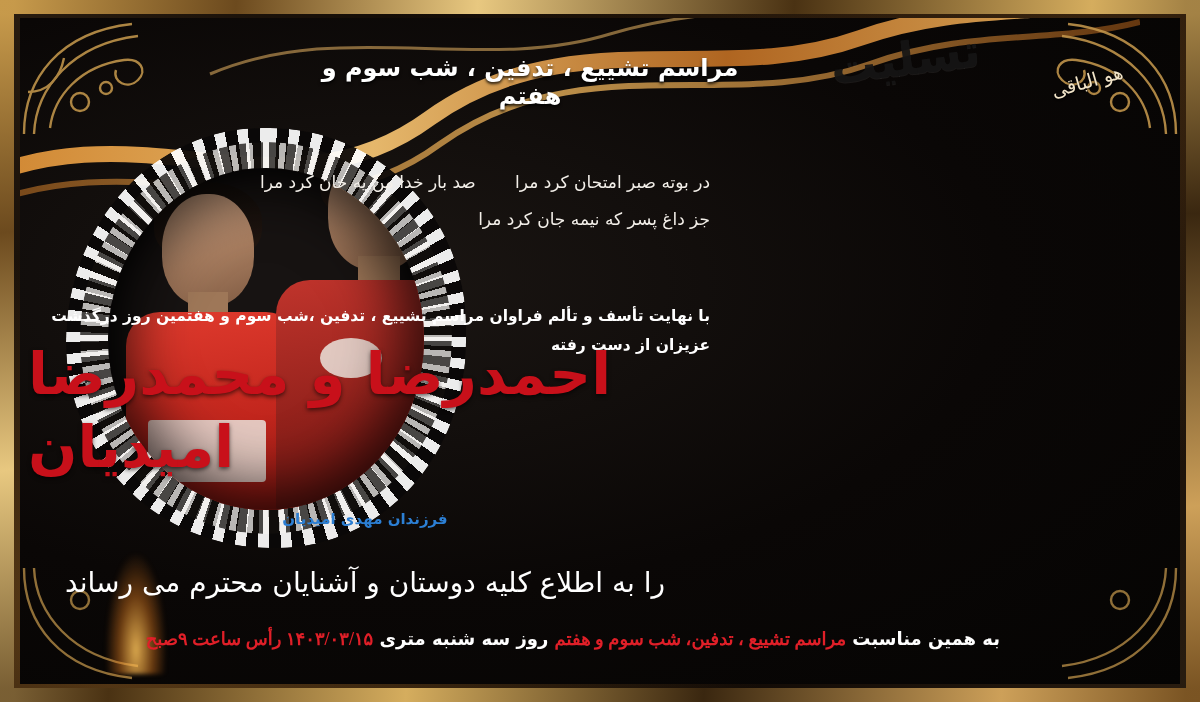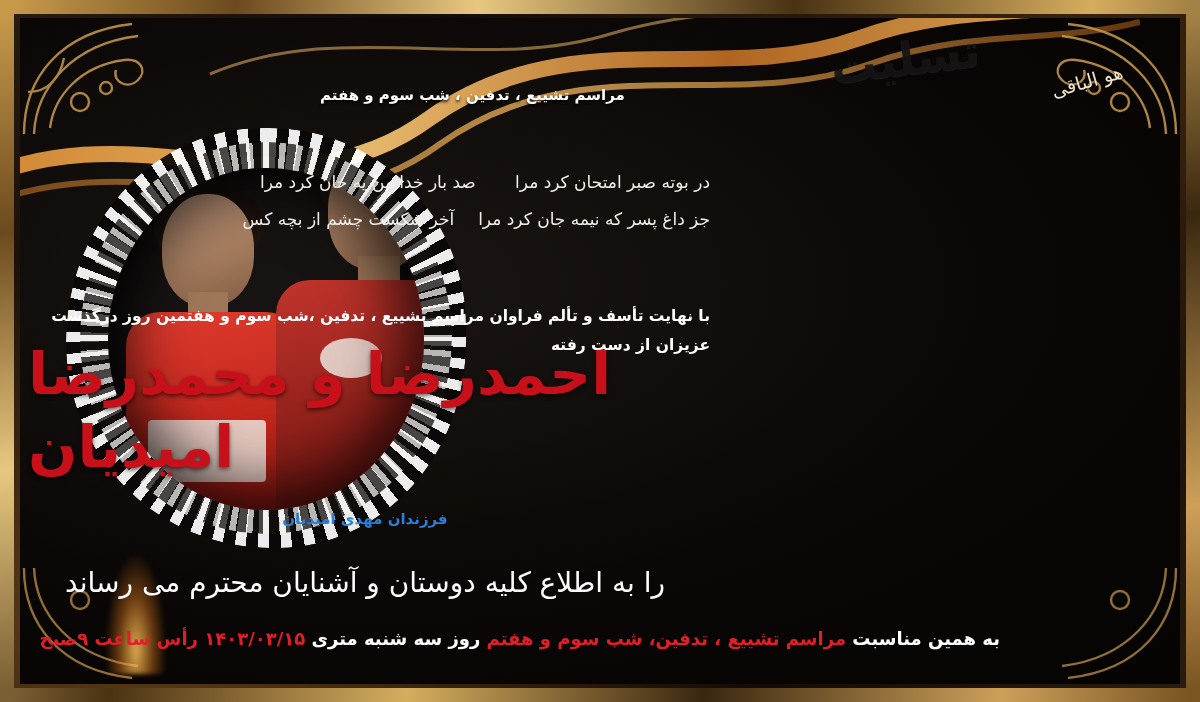--- a/index.html
+++ b/index.html
@@ -147,28 +147,27 @@
     box-shadow: inset 0 0 60px 18px rgba(0,0,0,.75);
     pointer-events: none;
   }
 
   
   .header-banner {
     position: absolute;
     top: 36px;
     left: 300px;
     width: 420px;
-    text-align: left;
+    text-align: center;
     color: #ffffff;
-    font-size: 15px;
+    font-size: 24px;
     font-weight: bold;
     letter-spacing: .2px;
     text-shadow: 0 2px 3px rgba(0,0,0,.85);
     font-family: "DejaVu Sans", sans-serif;
-    margin-top: 32px;
   }
   .bismillah {
     position: absolute;
     top: 52px;
     right: 18px;
     width: 150px;
     text-align: center;
     color: #f2e4c8;
     font-size: 19px;
     transform: rotate(-16deg);
@@ -246,21 +245,21 @@
     position: absolute;
     top: 604px;
     right: 180px;
     width: 980px;
     text-align: right;
     color: #ffffff;
     font-size: 18px;
     font-weight: bold;
     line-height: 1.85;
   }
-  .details .hl { color: #e01f28; }
+  .details .hl { color: #e01f28; font-family: Liberation Serif, serif; }
   .details .ln { display: block; }
 
   .flame {
     position: absolute;
     left: 86px;
     bottom: 10px;
     width: 60px;
     height: 120px;
     background: radial-gradient(ellipse at 50% 80%, rgba(255,196,90,.85) 0%, rgba(220,120,30,.45) 40%, rgba(0,0,0,0) 72%);
     filter: blur(2px);
@@ -359,21 +358,20 @@
     <div class="headline-script">تسلیت</div>
     <div class="header-banner">مراسم تشییع ، تدفین ، شب سوم و هفتم</div>
 
     <div class="poem">
       <div class="poem-row">
         <span>در بوته صبر امتحان کرد مرا</span>
         <span>صد بار خدا من یه خان کرد مرا</span>
       </div>
       <div class="poem-row">
         <span>جز داغ پسر که نیمه جان کرد مرا</span>
-        <span>آخر شکست چشم از بچه کس</span>
       </div>
     </div>
 
     <div class="intro">با نهایت تأسف و تألم فراوان مراسم تشییع ، تدفین ،شب سوم و هفتمین روز درگذشت عزیزان از دست رفته</div>
 
     <div class="names">احمدرضا و محمدرضا امیدیان</div>
 
     <div class="children-of">فرزندان مهدی امیدیان</div>
 
     <div class="inform">را به اطلاع کلیه دوستان و آشنایان محترم می رساند</div>

